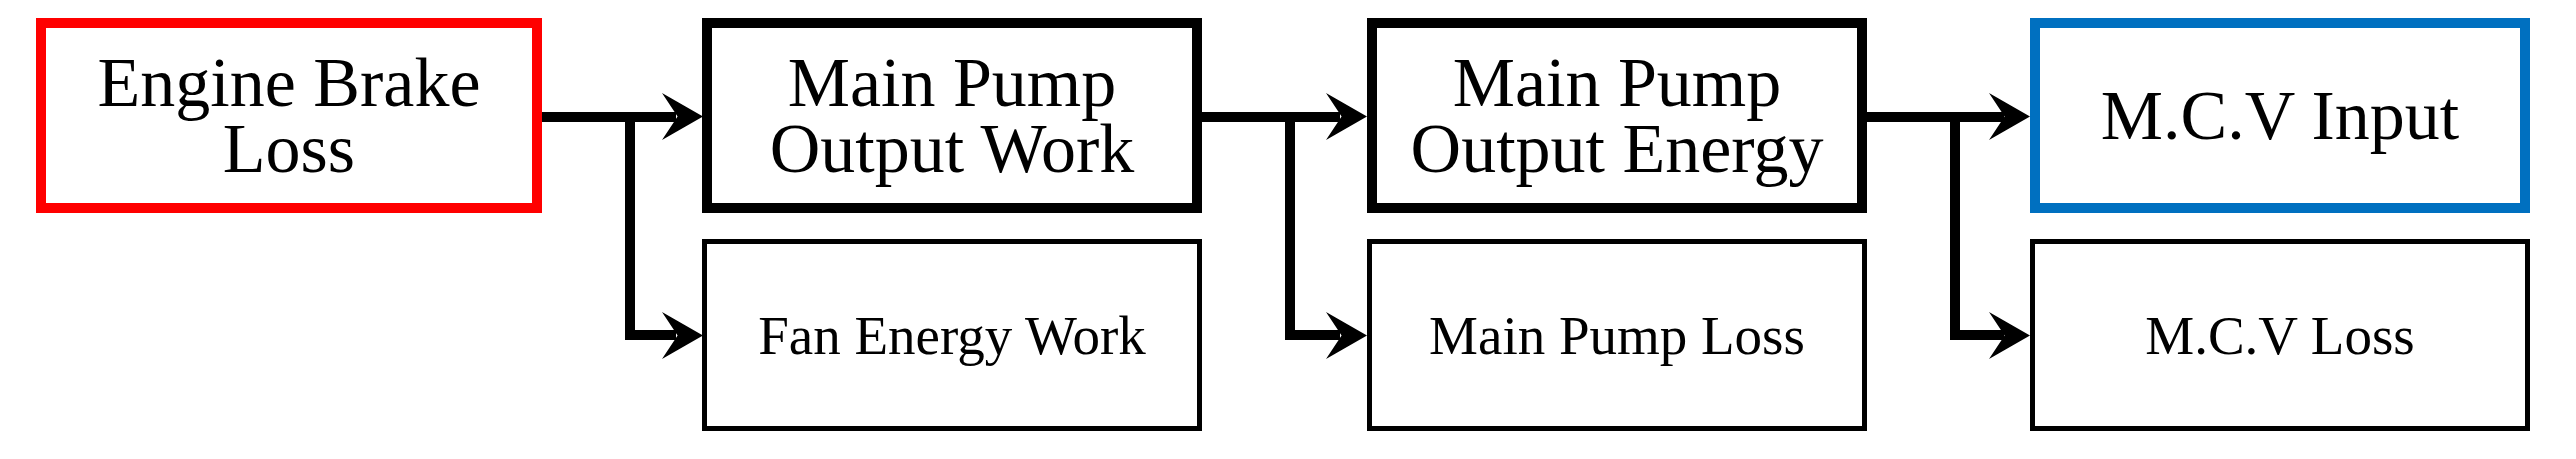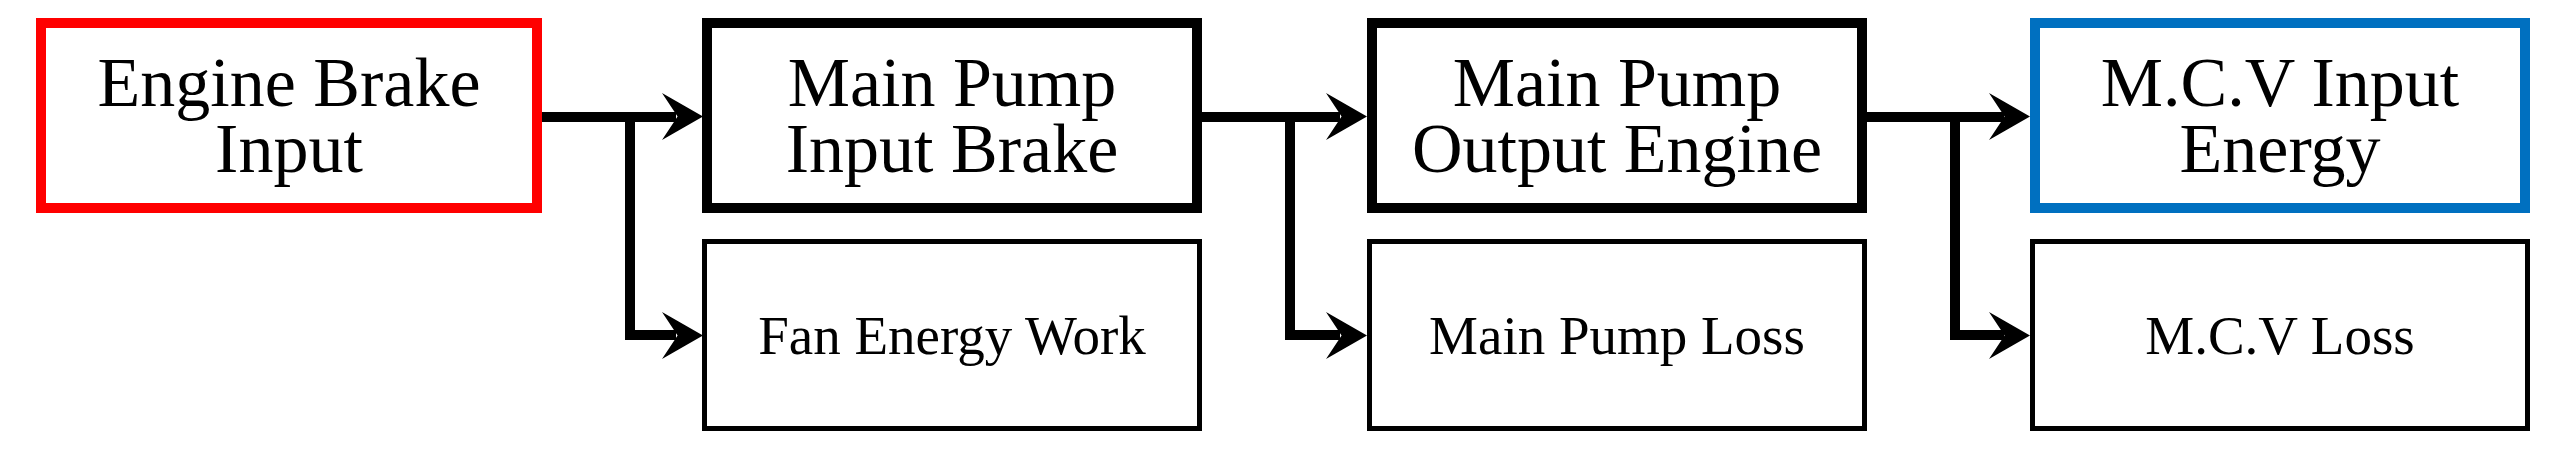--- a/index.html
+++ b/index.html
@@ -61,42 +61,41 @@
   .x-a3  { left: 1989px; }
 </style>
 </head>
 <body>
 
 <div id="canvas">
 
   <div class="box top pos-c1" style="border-color: rgb(255, 0, 0);">
     <div class="label">
       <span class="ln">Engine Brake</span>
-      <span class="ln">Input</span>
+      <span class="ln">Loss</span>
     </div>
   </div>
 
   <div class="box top pos-c2" style="border-color: rgb(0, 0, 0);">
     <div class="label">
       <span class="ln">Main Pump</span>
-      <span class="ln">Input Brake</span>
+      <span class="ln">Output Work</span>
     </div>
   </div>
 
   <div class="box top pos-c3" style="border-color: rgb(0, 0, 0);">
     <div class="label">
       <span class="ln">Main Pump</span>
-      <span class="ln">Output Engine</span>
+      <span class="ln">Output Energy</span>
     </div>
   </div>
 
   <div class="box top pos-c4" style="border-color: rgb(0, 112, 192);">
     <div class="label">
       <span class="ln">M.C.V Input</span>
-      <span class="ln">Energy</span>
     </div>
   </div>
 
   <div class="box bottom pos-c2" style="border-color: rgb(0, 0, 0);">
     <div class="label">
       <span class="ln">Fan Energy Work</span>
     </div>
   </div>
 
   <div class="box bottom pos-c4" style="border-color: rgb(0, 0, 0);">

